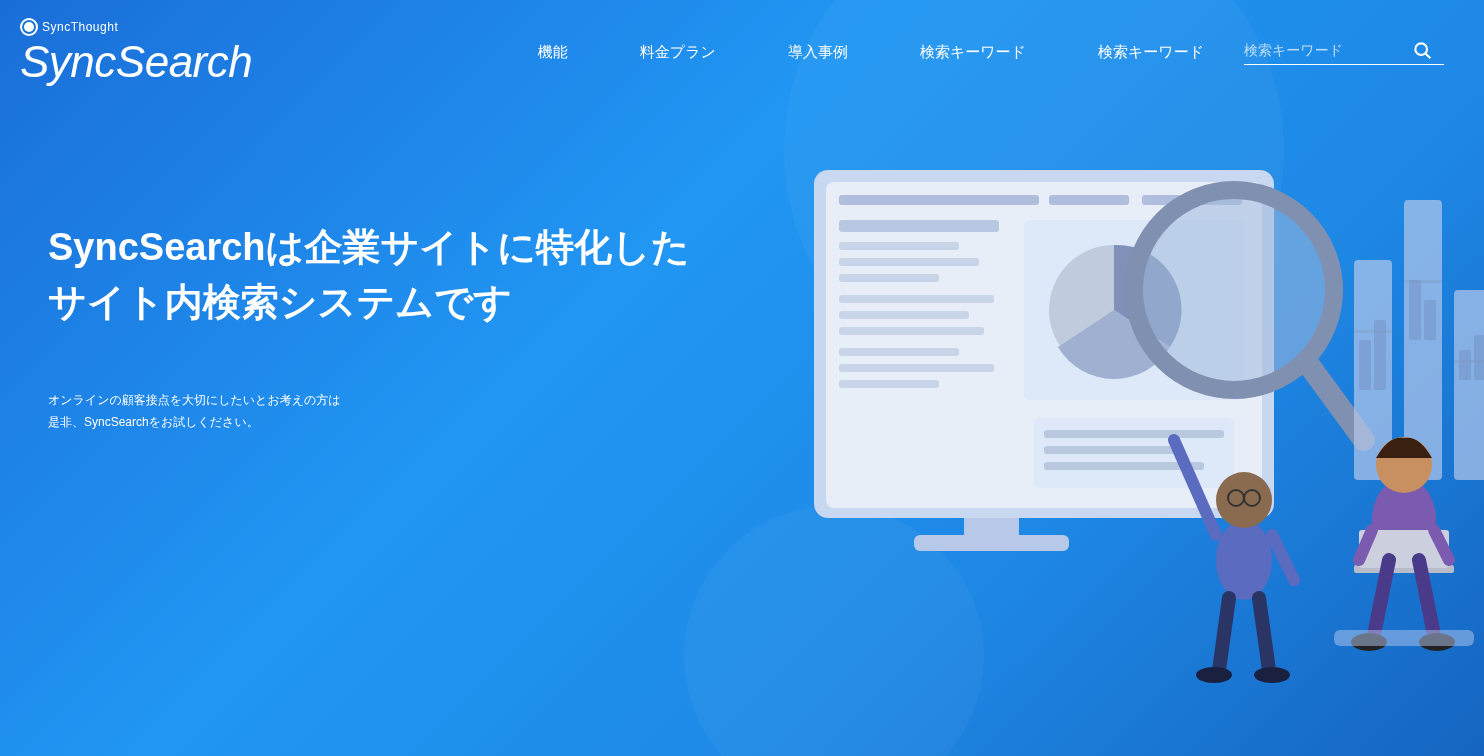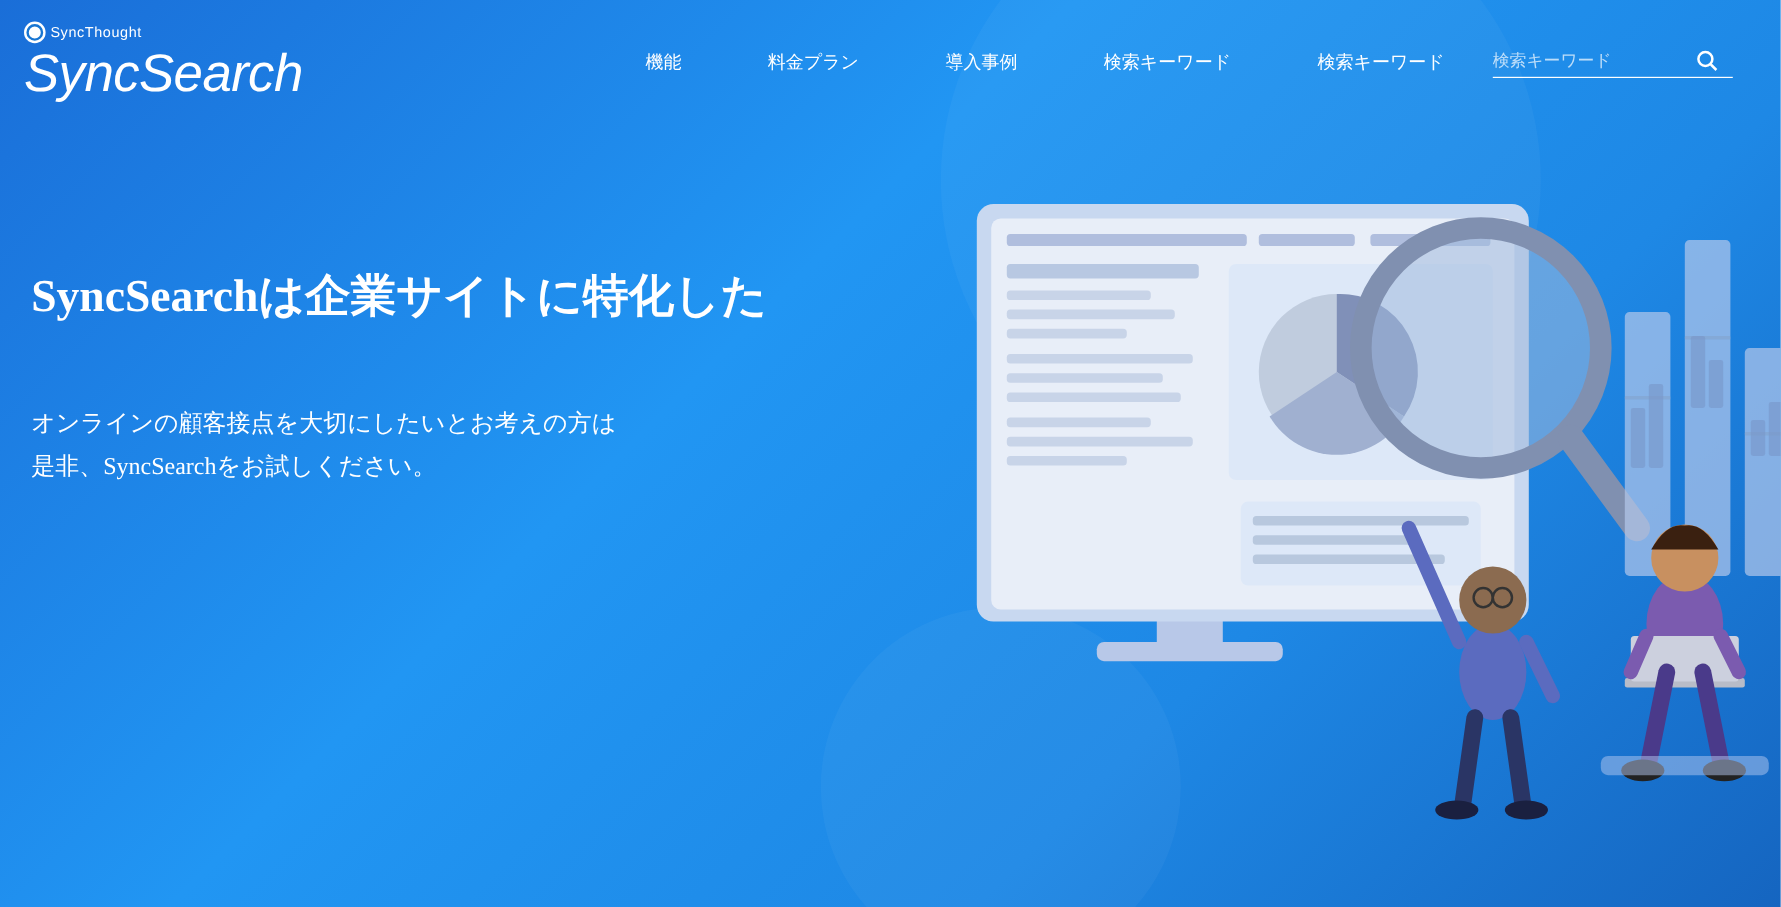--- a/index.html
+++ b/index.html
@@ -136,36 +136,35 @@
       font-size: 18px;
       padding: 0;
       display: flex;
       align-items: center;
     }
 
     
     .hero-content {
       position: absolute;
       top: 220px;
-      left: 26px;
+      left: 48px;
       z-index: 10;
-      font-family: Liberation Serif, serif;
     }
 
     .hero-title {
       color: white;
       font-size: 38px;
       font-weight: 800;
       line-height: 1.45;
       margin-bottom: 60px;
     }
 
     .hero-subtitle {
       color: white;
-      font-size: 20px;
+      font-size: 12px;
       font-weight: 400;
       line-height: 1.8;
     }
 
     
     .illustration {
       position: absolute;
       right: 0;
       top: 80px;
       width: 780px;
@@ -229,20 +228,21 @@
           <circle cx="11" cy="11" r="7"></circle>
           <line x1="16.5" y1="16.5" x2="22" y2="22"></line>
         </svg>
       </button>
     </div>
   </header>
 
   <div class="hero-content">
     <h1 class="hero-title">
       <span>SyncSearchは企業サイトに特化した</span><br>
+      <span>サイト内検索システムです</span>
     </h1>
     <p class="hero-subtitle">
       <span>オンラインの顧客接点を大切にしたいとお考えの方は</span><br>
       <span>是非、SyncSearchをお試しください。</span>
     </p>
   </div>
 
   <div class="illustration">
     <svg viewBox="0 0 780 680" xmlns="http://www.w3.org/2000/svg" width="780" height="680">
 

